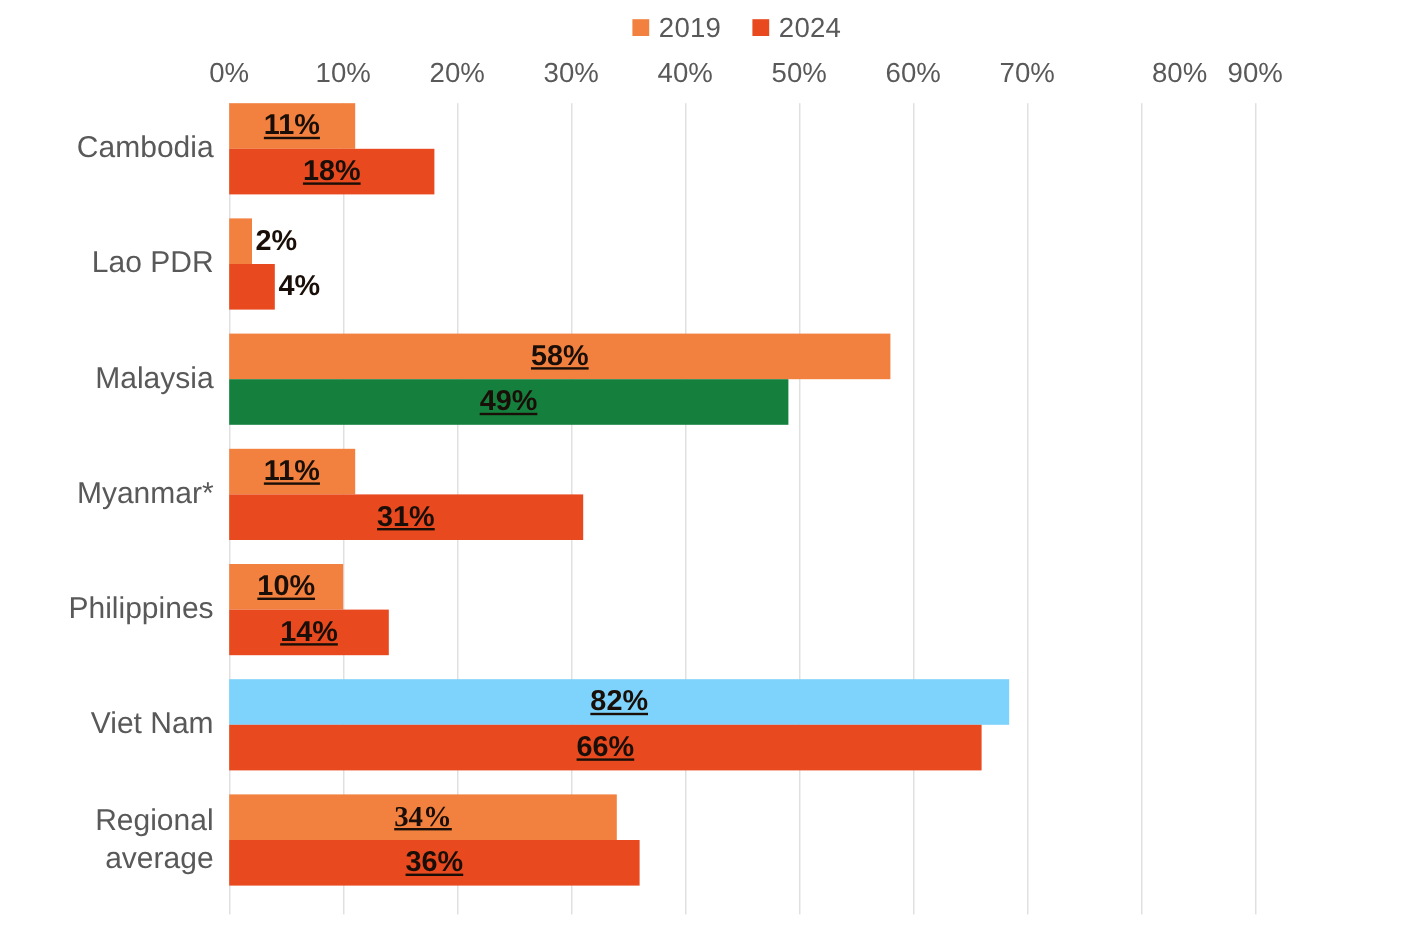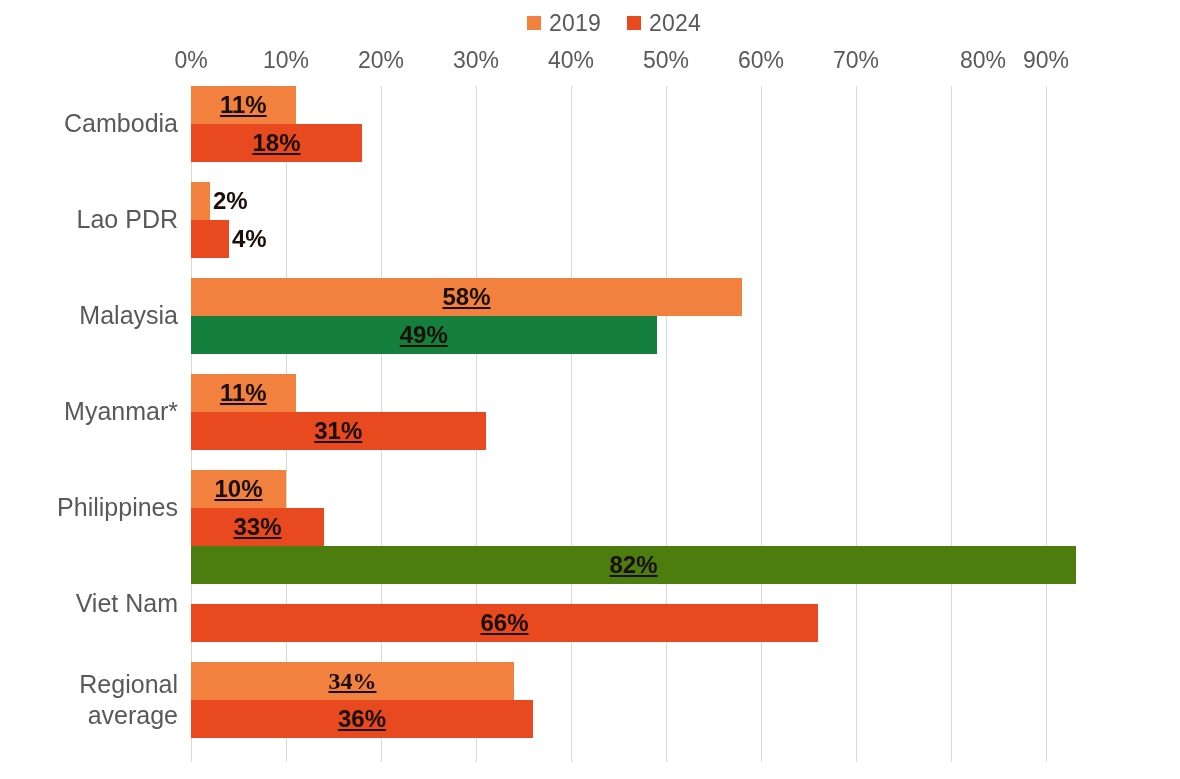--- a/index.html
+++ b/index.html
@@ -216,23 +216,23 @@
         <div class="bar s2019" style="top: 288px; width: 104.5px; background: rgb(242, 128, 63);">
           <span class="bar-value inside" style="color: rgb(26, 15, 8);">11%</span>
         </div>
         <div class="bar s2024" style="top: 326px; width: 294.5px; background: rgb(232, 73, 31);">
           <span class="bar-value inside" style="color: rgb(26, 15, 8);">31%</span>
         </div>
         <div class="bar s2019" style="top: 384px; width: 95px; background: rgb(242, 128, 63);">
           <span class="bar-value inside" style="color: rgb(26, 15, 8);">10%</span>
         </div>
         <div class="bar s2024" style="top: 422px; width: 133px; background: rgb(232, 73, 31);">
-          <span class="bar-value inside" style="color: rgb(26, 15, 8);">33%</span>
-        </div>
-        <div class="bar s2019" style="top: 460px; width: 885px; background: #4d7c0f;">
+          <span class="bar-value inside" style="color: rgb(26, 15, 8);">14%</span>
+        </div>
+        <div class="bar s2019" style="top: 480px; width: 650px; background: #7dd3fc;">
           <span class="bar-value inside" style="color: rgb(26, 15, 8);">82%</span>
         </div>
         <div class="bar s2024" style="top: 518px; width: 627px; background: rgb(232, 73, 31);">
           <span class="bar-value inside" style="color: rgb(26, 15, 8);">66%</span>
         </div>
         <div class="bar s2019" style="top: 576px; width: 323px; background: rgb(242, 128, 63); font-family: Liberation Serif, serif;">
           <span class="bar-value inside" style="color: rgb(26, 15, 8);">34%</span>
         </div>
         <div class="bar s2024" style="top: 614px; width: 342px; background: rgb(232, 73, 31);">
           <span class="bar-value inside" style="color: rgb(26, 15, 8);">36%</span>

